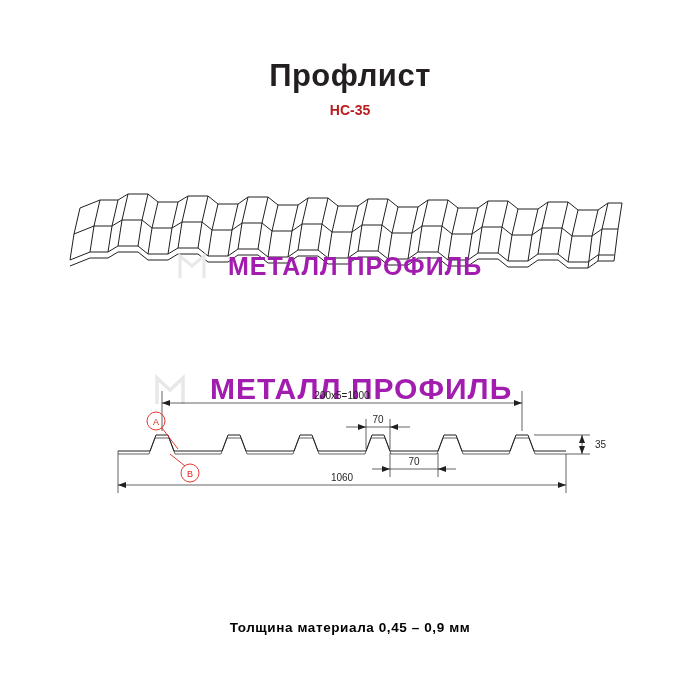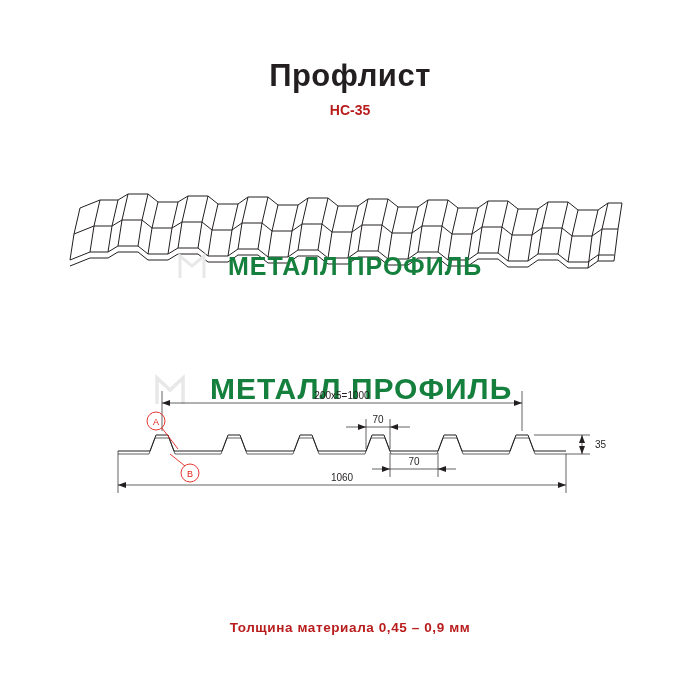--- a/index.html
+++ b/index.html
@@ -60,21 +60,21 @@
     top: 252px;
     left: 228px;
   }
   .wm-bottom {
     top: 372px;
     left: 210px;
   }
   .wm-text {
     font-size: 25px;
     font-weight: bold;
-    color: #15803d;
+    color: #a21caf;
     letter-spacing: 1px;
     white-space: nowrap;
   }
   .wm-text.big {
     font-size: 30px;
   }
   
   .drawing {
     position: absolute;
     top: 381px;
@@ -84,21 +84,21 @@
   }
   
   .footer-note {
     position: absolute;
     top: 620px;
     left: 0;
     width: 700px;
     text-align: center;
     font-size: 13.5px;
     font-weight: bold;
-    color: #b91c1c;
+    color: #000000;
     letter-spacing: 0.6px;
   }
   svg { display: block; overflow: visible; }
   .ln { fill: none; stroke: #231f20; stroke-width: 1; }
   .ln-thin { fill: none; stroke: #231f20; stroke-width: 0.7; }
   .dim { fill: none; stroke: #231f20; stroke-width: 0.7; }
   .callout { fill: none; stroke: #e2231a; stroke-width: 0.9; }
   .callout-txt { fill: #e2231a; font-size: 9px; font-family: "Liberation Sans", sans-serif; }
   .dimtxt { fill: #231f20; font-size: 10px; font-family: "Liberation Sans", sans-serif; }
 </style>

